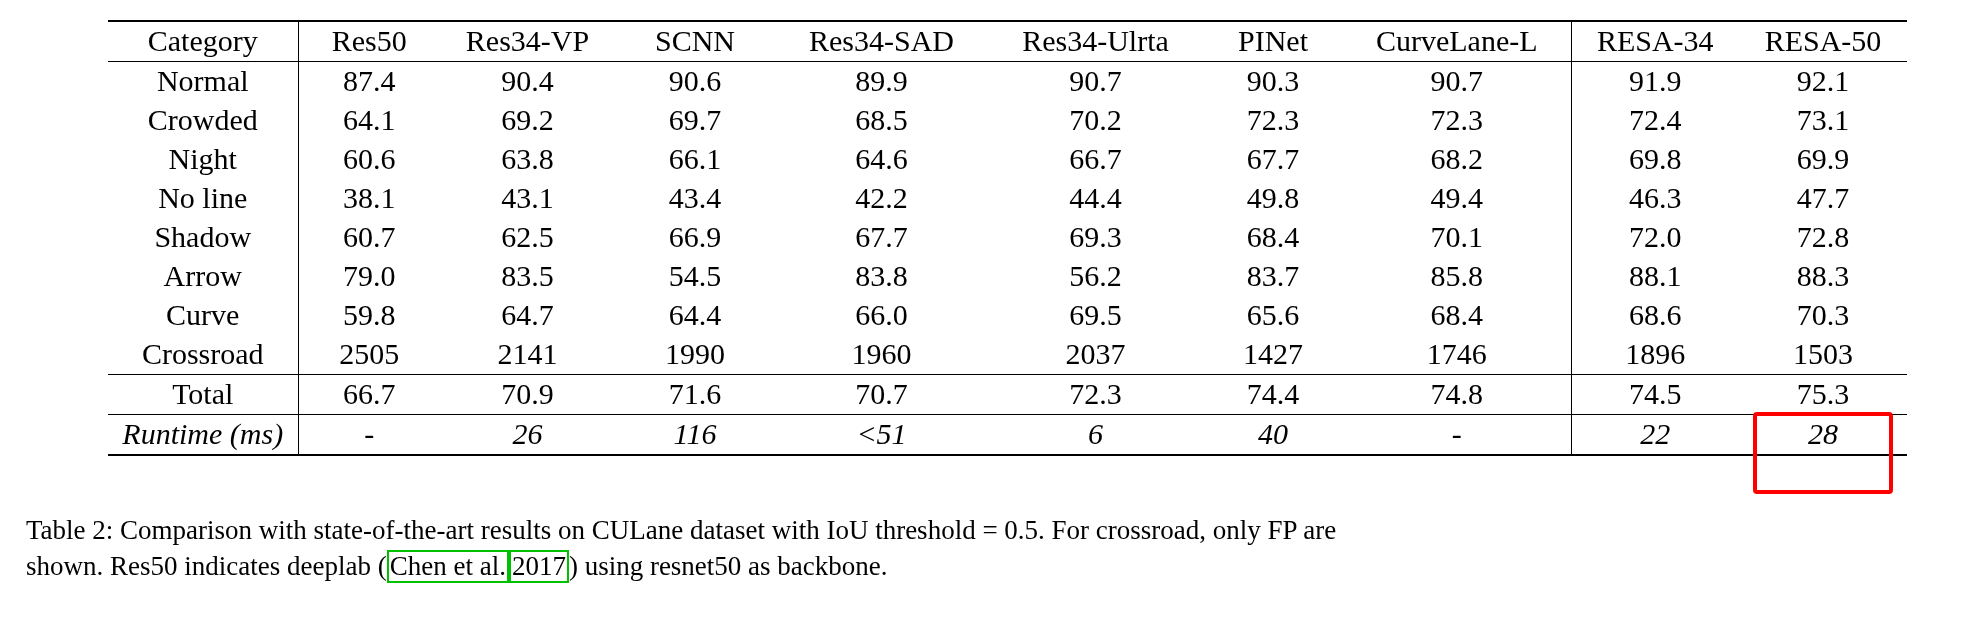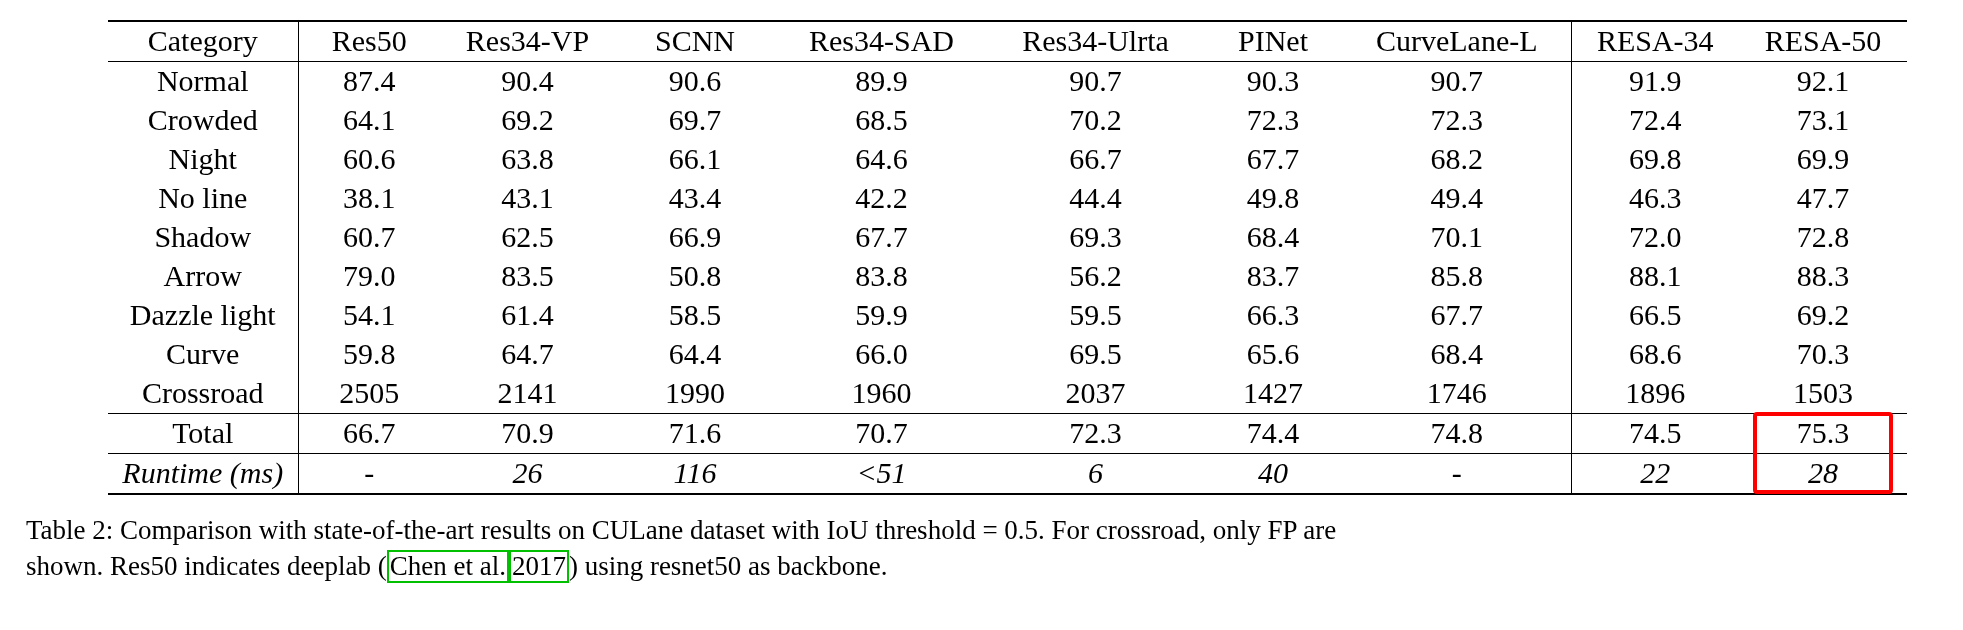--- a/index.html
+++ b/index.html
@@ -189,39 +189,27 @@
             <td>69.3</td>
             <td>68.4</td>
             <td class="vsep-right">70.1</td>
             <td>72.0</td>
             <td class=" bold">72.8</td>
           </tr>
           <tr>
             <td class="vsep-right">Arrow</td>
             <td>79.0</td>
             <td>83.5</td>
-            <td>50.8</td>
+            <td>54.5</td>
             <td>83.8</td>
             <td>56.2</td>
             <td>83.7</td>
             <td class="vsep-right">85.8</td>
             <td>88.1</td>
             <td class=" bold">88.3</td>
-          </tr>
-          <tr>
-            <td class="vsep-right">Dazzle light</td>
-            <td>54.1</td>
-            <td>61.4</td>
-            <td>58.5</td>
-            <td>59.9</td>
-            <td>59.5</td>
-            <td>66.3</td>
-            <td class="vsep-right">67.7</td>
-            <td>66.5</td>
-            <td class=" bold">69.2</td>
           </tr>
           <tr>
             <td class="vsep-right">Curve</td>
             <td>59.8</td>
             <td>64.7</td>
             <td>64.4</td>
             <td>66.0</td>
             <td>69.5</td>
             <td>65.6</td>
             <td class="vsep-right">68.4</td>

